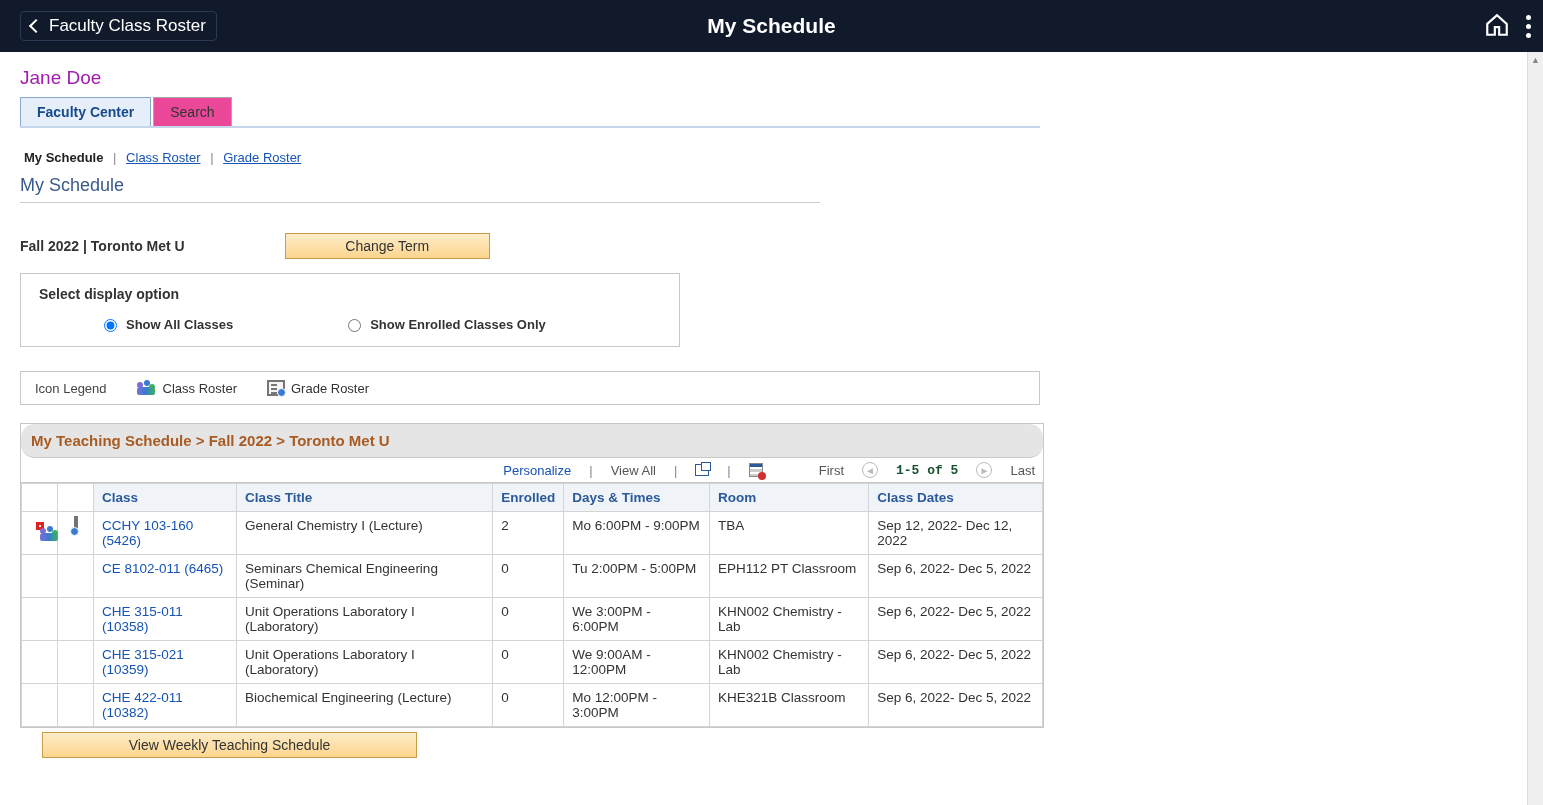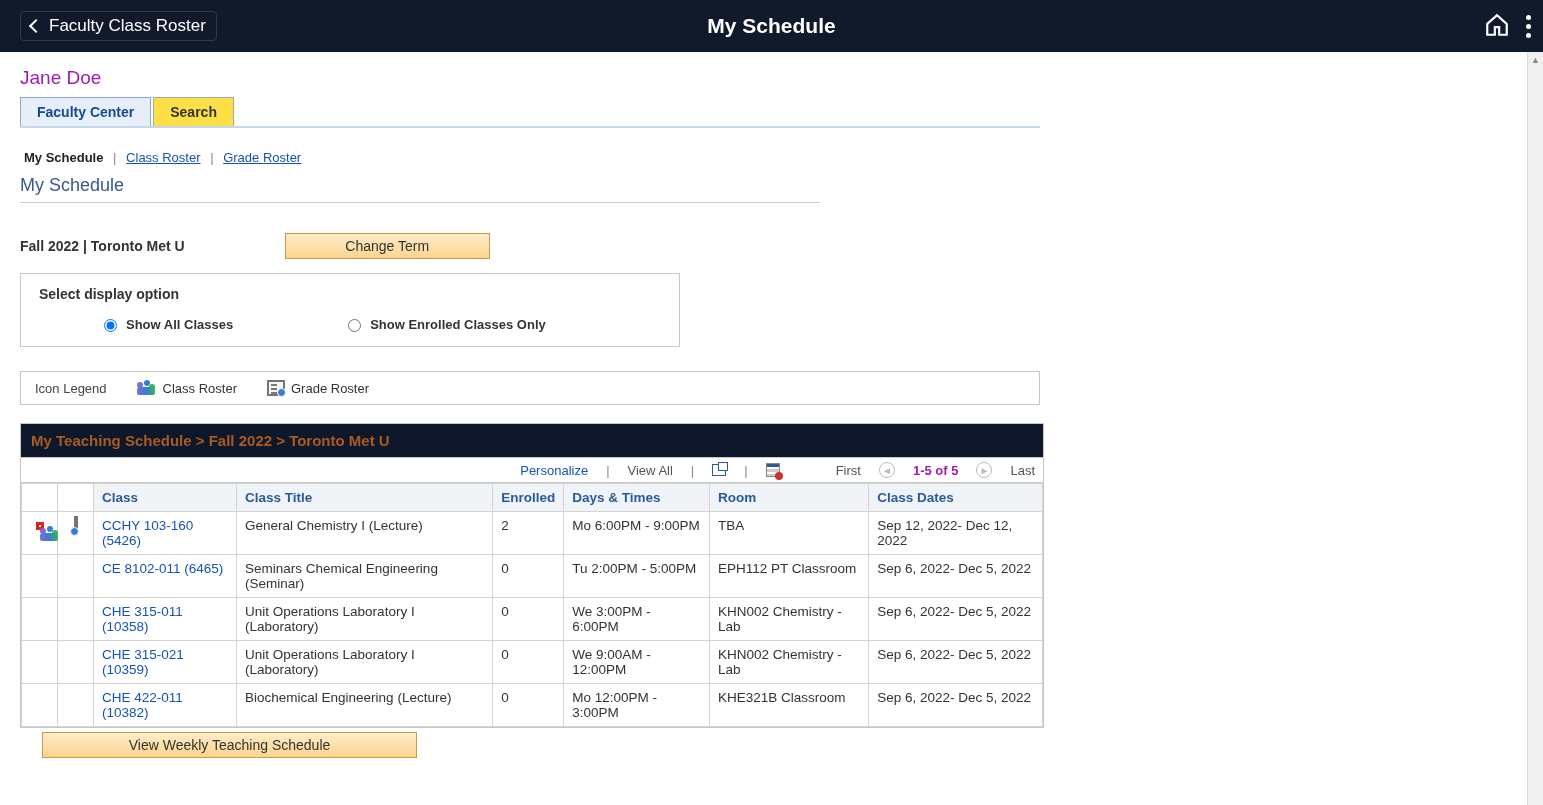--- a/index.html
+++ b/index.html
@@ -71,25 +71,24 @@
   .tabs {
     display: flex;
     border-bottom: 2px solid #c6d7eb;
     margin-bottom: 16px;
   }
   .tab {
     border: 1px solid #a8a8a8;
     border-bottom: none;
     padding: 6px 16px;
     font-size: 14px;
-    background: #fde047;
+    background: #ec4899;
     cursor: pointer;
     color: #333;
     margin-right: 2px;
-    font-weight: bold;
   }
   .tab.active {
     background: #e6eef9;
     color: #164a8c;
     font-weight: bold;
     border-color: #8aa8cb;
   }
   .subnav {
     padding: 6px 4px;
     font-size: 13px;
@@ -141,26 +140,27 @@
     width: 1020px;
   }
   .legend-bar .legend-title { color: #444;}
   .legend-item { display: flex; align-items: center; gap: 6px; color: #333;}
   .section-box {
     border: 1px solid #c8c8c8;
     margin-top: 18px;
     width: 1024px;
   }
   .section-header {
-    background: #0f172a;
+    background: #e5e5e5;
     border-bottom: 1px solid #c8c8c8;
     padding: 8px 10px;
     color: #a85b22;
     font-weight: bold;
     font-size: 15px;
+    border-radius: 14px;
   }
   .table-controls {
     display: flex;
     justify-content: flex-end;
     align-items: center;
     gap: 18px;
     padding: 4px 8px;
     border-bottom: 1px solid #c8c8c8;
     font-size: 13px;
   }
@@ -345,21 +345,21 @@
       <a>Personalize</a>
       <span class="sep">|</span>
       <span style="color:#555;">View All</span>
       <span class="sep">|</span>
       <span class="popup-icon"></span>
       <span class="sep">|</span>
       <span class="grid-icon"></span>
       <span style="width:20px;"></span>
       <span style="color:#555;text-align:center;">First</span>
       <span class="arrow-btn">◄</span>
-      <span style="color:#a21caf; font-weight:bold;">1-5 of 5</span>
+      <span style="color:#14532d; font-weight:bold;font-family:Liberation Mono, monospace;">1-5 of 5</span>
       <span class="arrow-btn">►</span>
       <span style="color:#555;">Last</span>
     </div>
     <table class="schedule">
       <thead>
         <tr>
           <th class="icon-col" style="background:#fff;"></th>
           <th class="icon-col" style="background:#fff;"></th>
           <th>Class</th>
           <th>Class Title</th>

